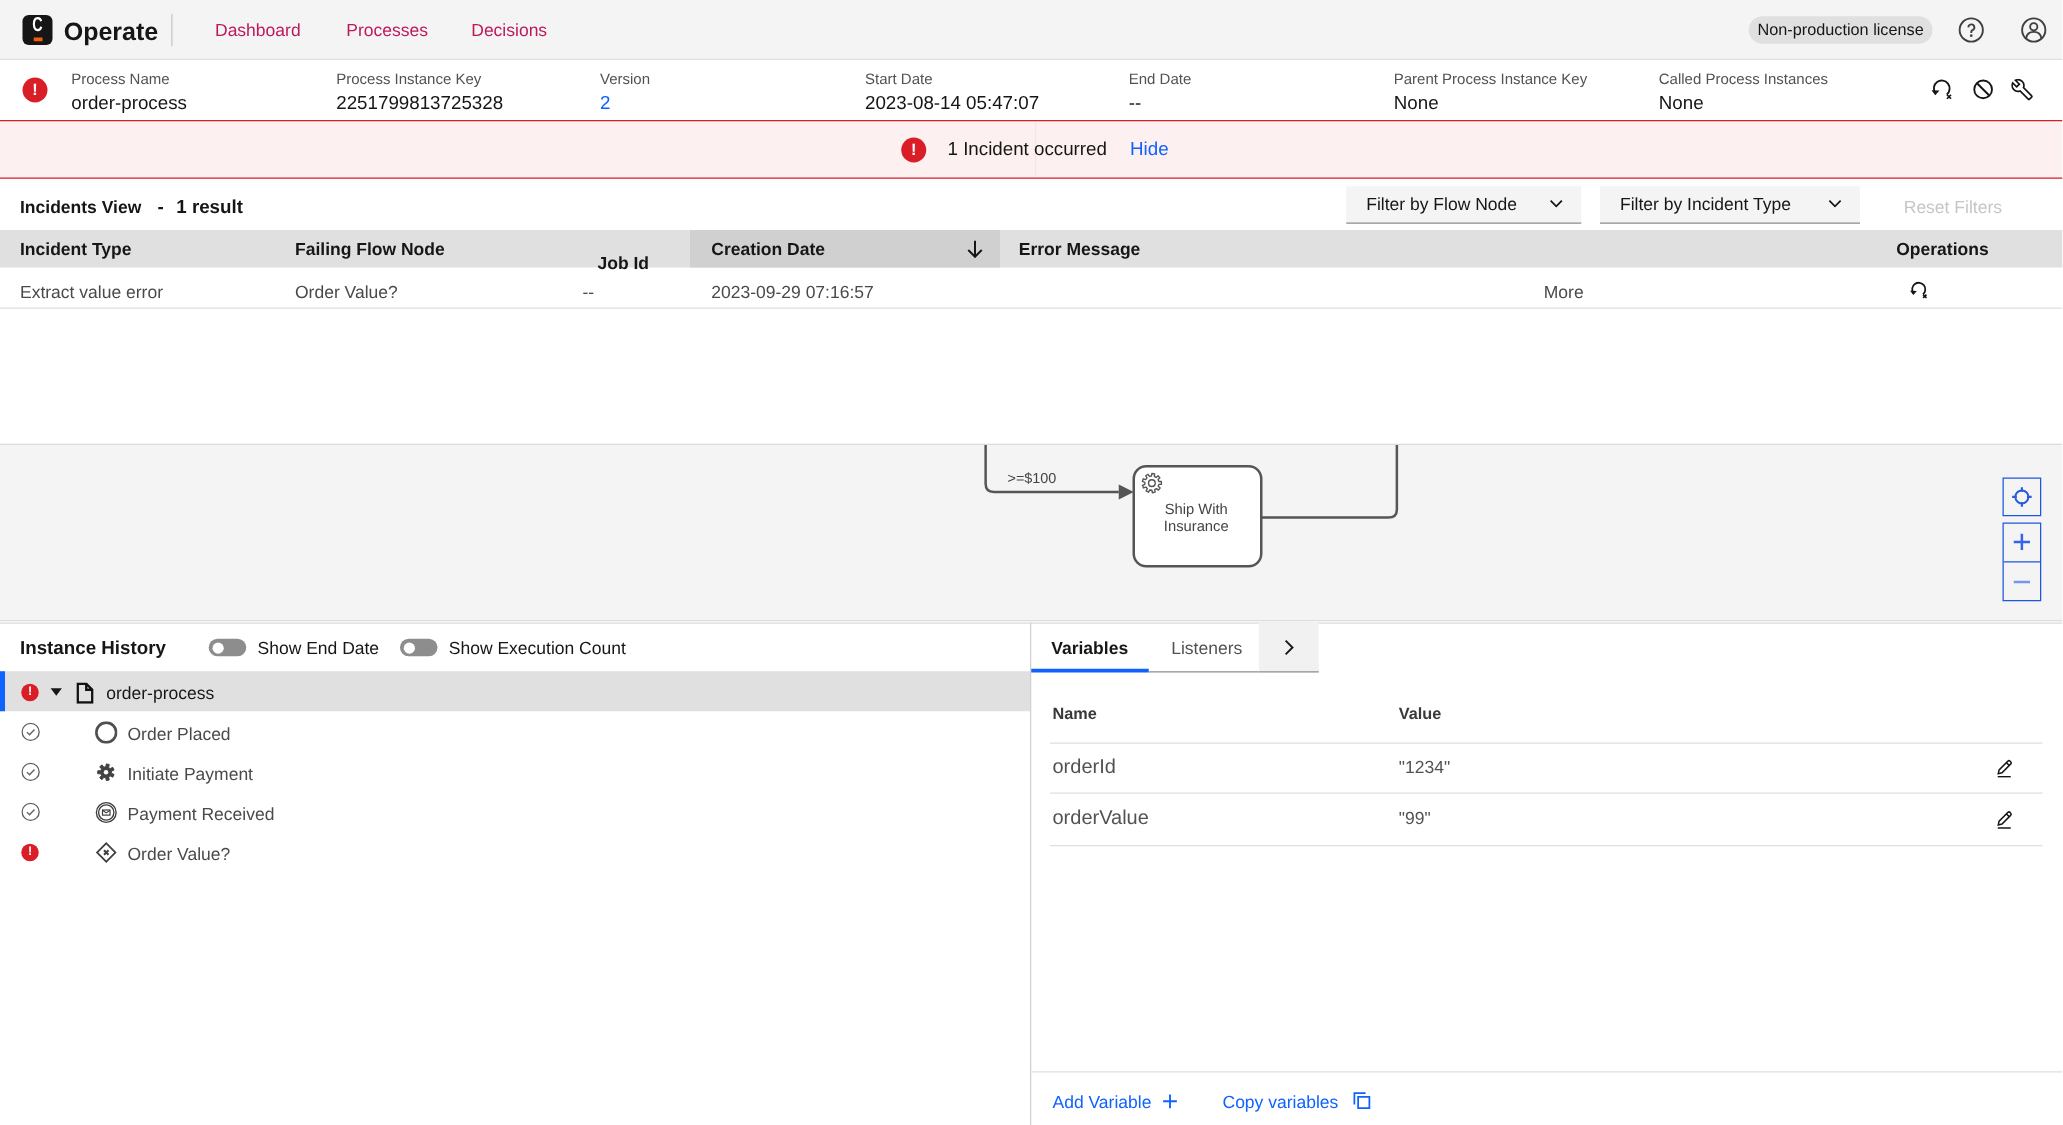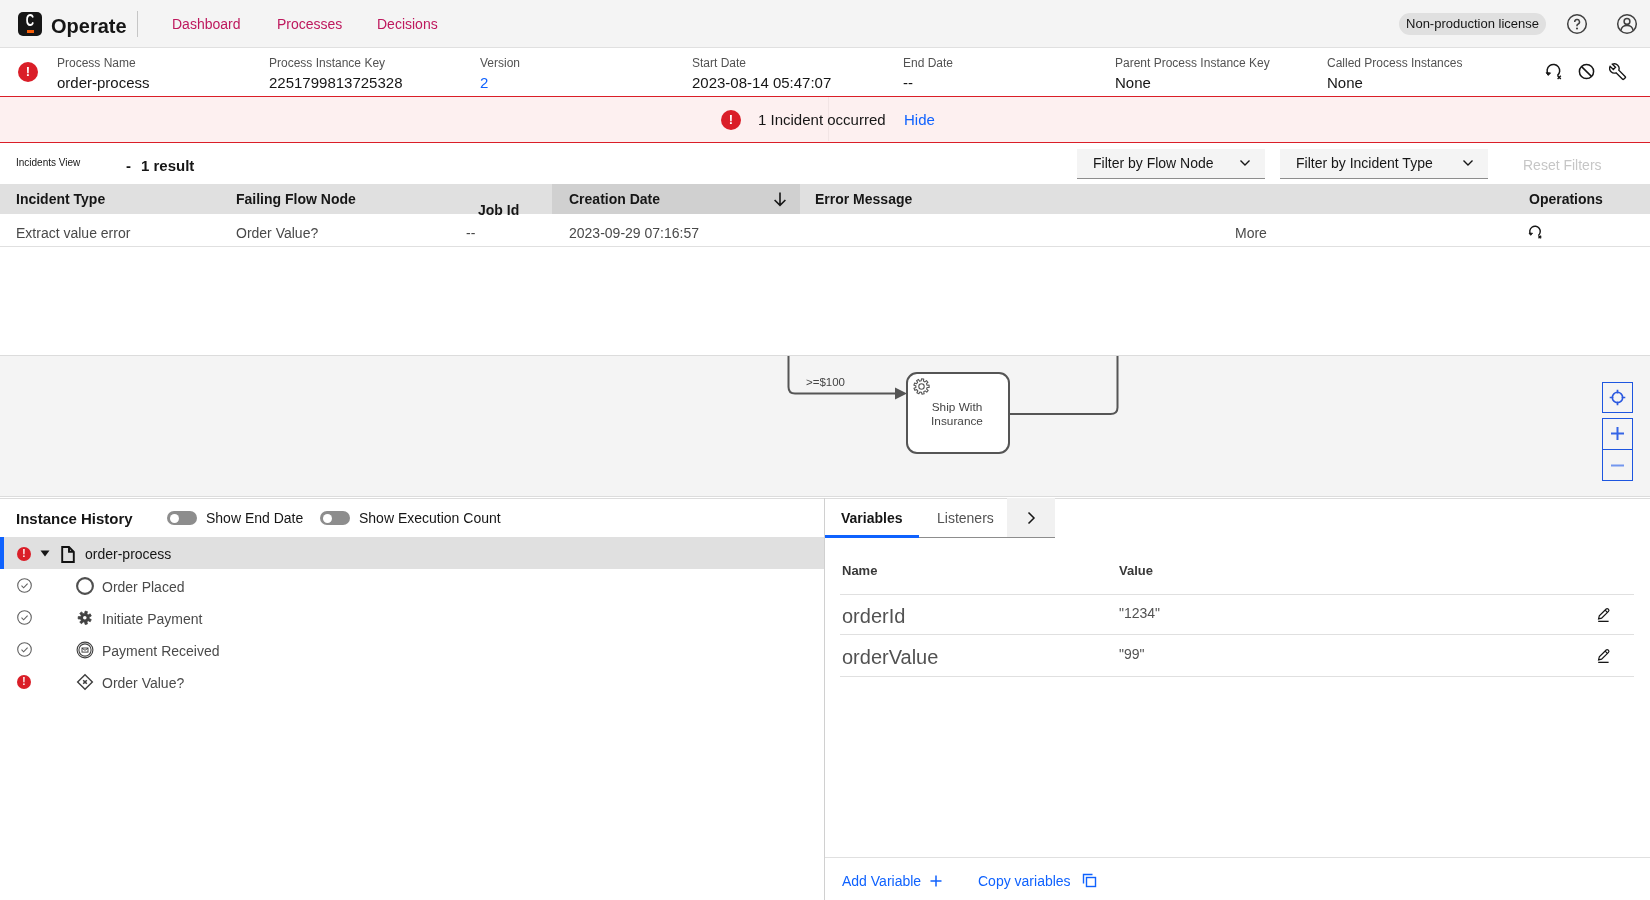--- a/index.html
+++ b/index.html
@@ -27,21 +27,21 @@
 .col .val { font-size:15px; color:#161616; line-height:19px; margin-top:3px; }
 .col { position:absolute; top:0; }
 
 
 #banner { position:absolute; left:0; top:96px; width:1650px; height:47px;
   background:#fdf0f0; border-top:1.5px solid #da1e28; border-bottom:1.5px solid #da1e28; }
 .errbadge { border-radius:50%; background:#da1e28; color:#fff; font-weight:bold;
   text-align:center; position:absolute; }
 
 
-#inc-title { position:absolute; left:16px; top:157px; font-size:10px; font-weight:normal; }
+#inc-title { position:absolute; left:16px; top:157px; font-size:14px; font-weight:bold; }
 .dd { position:absolute; top:149px; height:30px; background:#f4f4f4;
   border-bottom:1px solid #8d8d8d; font-size:14px; color:#161616; line-height:29px;
   padding-left:16px; }
 #reset-filters { position:absolute; left:1523px; top:157px; font-size:14px; color:#c6c6c6; }
 #thead { position:absolute; left:0; top:184px; width:1650px; height:30px; background:#e0e0e0; }
 #thead .hc { position:absolute; top:0; height:30px; line-height:30px; font-size:14px; font-weight:bold; }
 #sortcell { position:absolute; left:552px; top:0; width:248px; height:30px; background:#d0d0d0; }
 #trow { position:absolute; left:0; top:214px; width:1650px; height:33px;
   border-bottom:1px solid #e0e0e0; }
 #trow .tc { position:absolute; top:3px; height:32px; line-height:32px; font-size:14px; color:#494949; }
@@ -69,21 +69,21 @@
 #tab-var { position:absolute; left:825px; top:498px; width:94px; height:40px; }
 #tab-var .t { position:absolute; left:16px; top:12px; font-size:14px; font-weight:bold; }
 #tab-var .u { position:absolute; left:0; bottom:0; width:94px; height:3px; background:#0f62fe; }
 #tab-lis { position:absolute; left:919px; top:498px; width:88px; height:40px;
   border-bottom:1px solid #8d8d8d; }
 #tab-lis .t { position:absolute; left:18px; top:12px; font-size:14px; color:#525252; }
 #tab-more { position:absolute; left:1007px; top:498px; width:48px; height:40px;
   background:#f1f1f1; border-bottom:1px solid #8d8d8d; }
 .vhead { position:absolute; top:563px; font-size:13px; font-weight:bold; color:#393939; }
 .vline { position:absolute; left:840px; width:794px; height:1px; background:#e0e0e0; }
-.vname { position:absolute; left:842px; font-size:20px; color:#525252; }
+.vname { position:absolute; left:842px; font-size:16px; color:#525252; }
 .vval { position:absolute; left:1119px; font-size:14px; color:#525252; }
 #vfoot-line { position:absolute; left:825px; top:857px; width:825px; height:1px; background:#e0e0e0; }
 .bluebtn { position:absolute; font-size:14px; color:#0f62fe; }
 </style>
 </head>
 <body>
 
 <div id="topbar">
   <div id="logo">
       <div class="c">C</div>
@@ -181,21 +181,21 @@
 <div id="thead">
   <div id="sortcell"></div>
   <div class="hc" style="left:16px;">Incident Type</div>
   <div class="hc" style="left:236px;">Failing Flow Node</div>
   <div class="hc" style="left:478px;margin-top:11px;">Job Id</div>
   <div class="hc" style="left:569px;">Creation Date</div>
   <svg class="abs" style="left:772px; top:7px;" width="16" height="16" viewBox="0 0 16 16" fill="none" stroke="#161616" stroke-width="1.6">
     <path d="M8 1.5 V13.8 M2.6 9 L8 14.4 L13.4 9"></path>
   </svg>
   <div class="hc" style="left:815px;">Error Message</div>
-  <div class="hc" style="left:1517px;margin-left:12px;">Operations</div>
+  <div class="hc" style="left:1517px;">Operations</div>
 </div>
 <div id="trow">
   <div class="tc" style="left:16px;">Extract value error</div>
   <div class="tc" style="left:236px;">Order Value?</div>
   <div class="tc" style="left:466px;">--</div>
   <div class="tc" style="left:569px;">2023-09-29 07:16:57</div>
   <div class="tc link" style="left:1235px;">More</div>
   <svg class="abs" style="left:1528px; top:11px;" width="15" height="15" viewBox="0 0 18 18" fill="none" stroke="#161616" stroke-width="1.7">
     <path d="M3.2 11.3 A6.3 6.3 0 1 1 12.4 12.6"></path>
     <path d="M1.2 9.7 L3.25 12.4 L5.5 9.9 Z" fill="#161616" stroke-width="1"></path>

